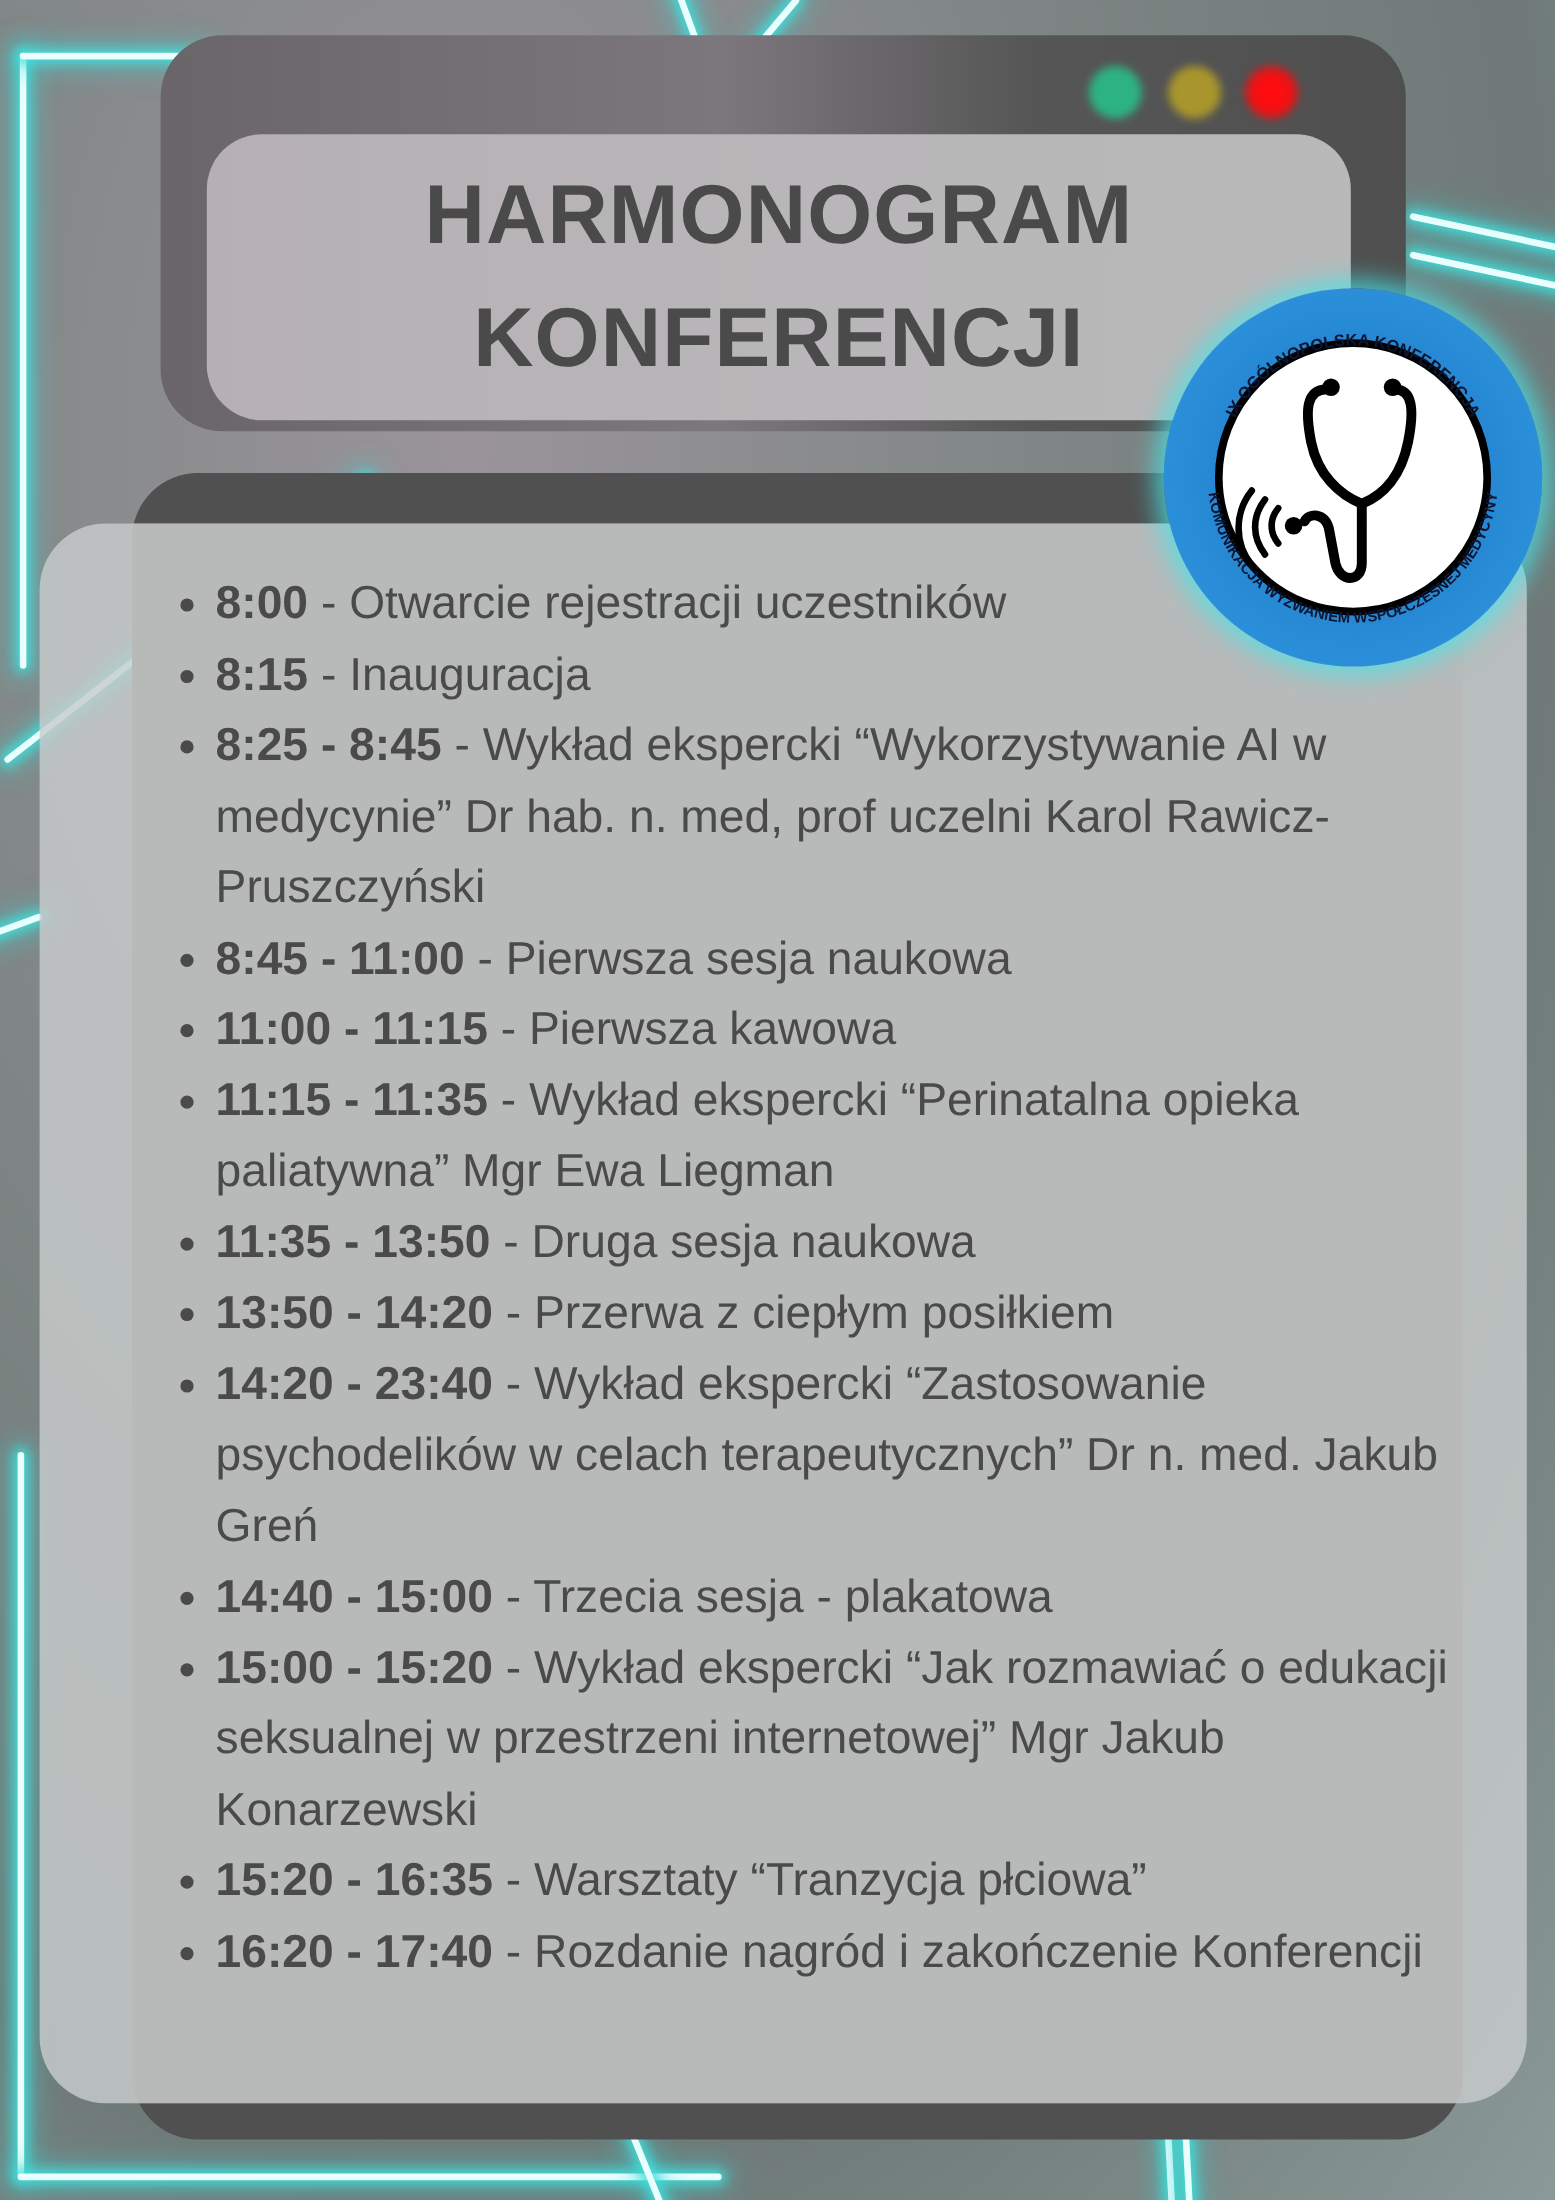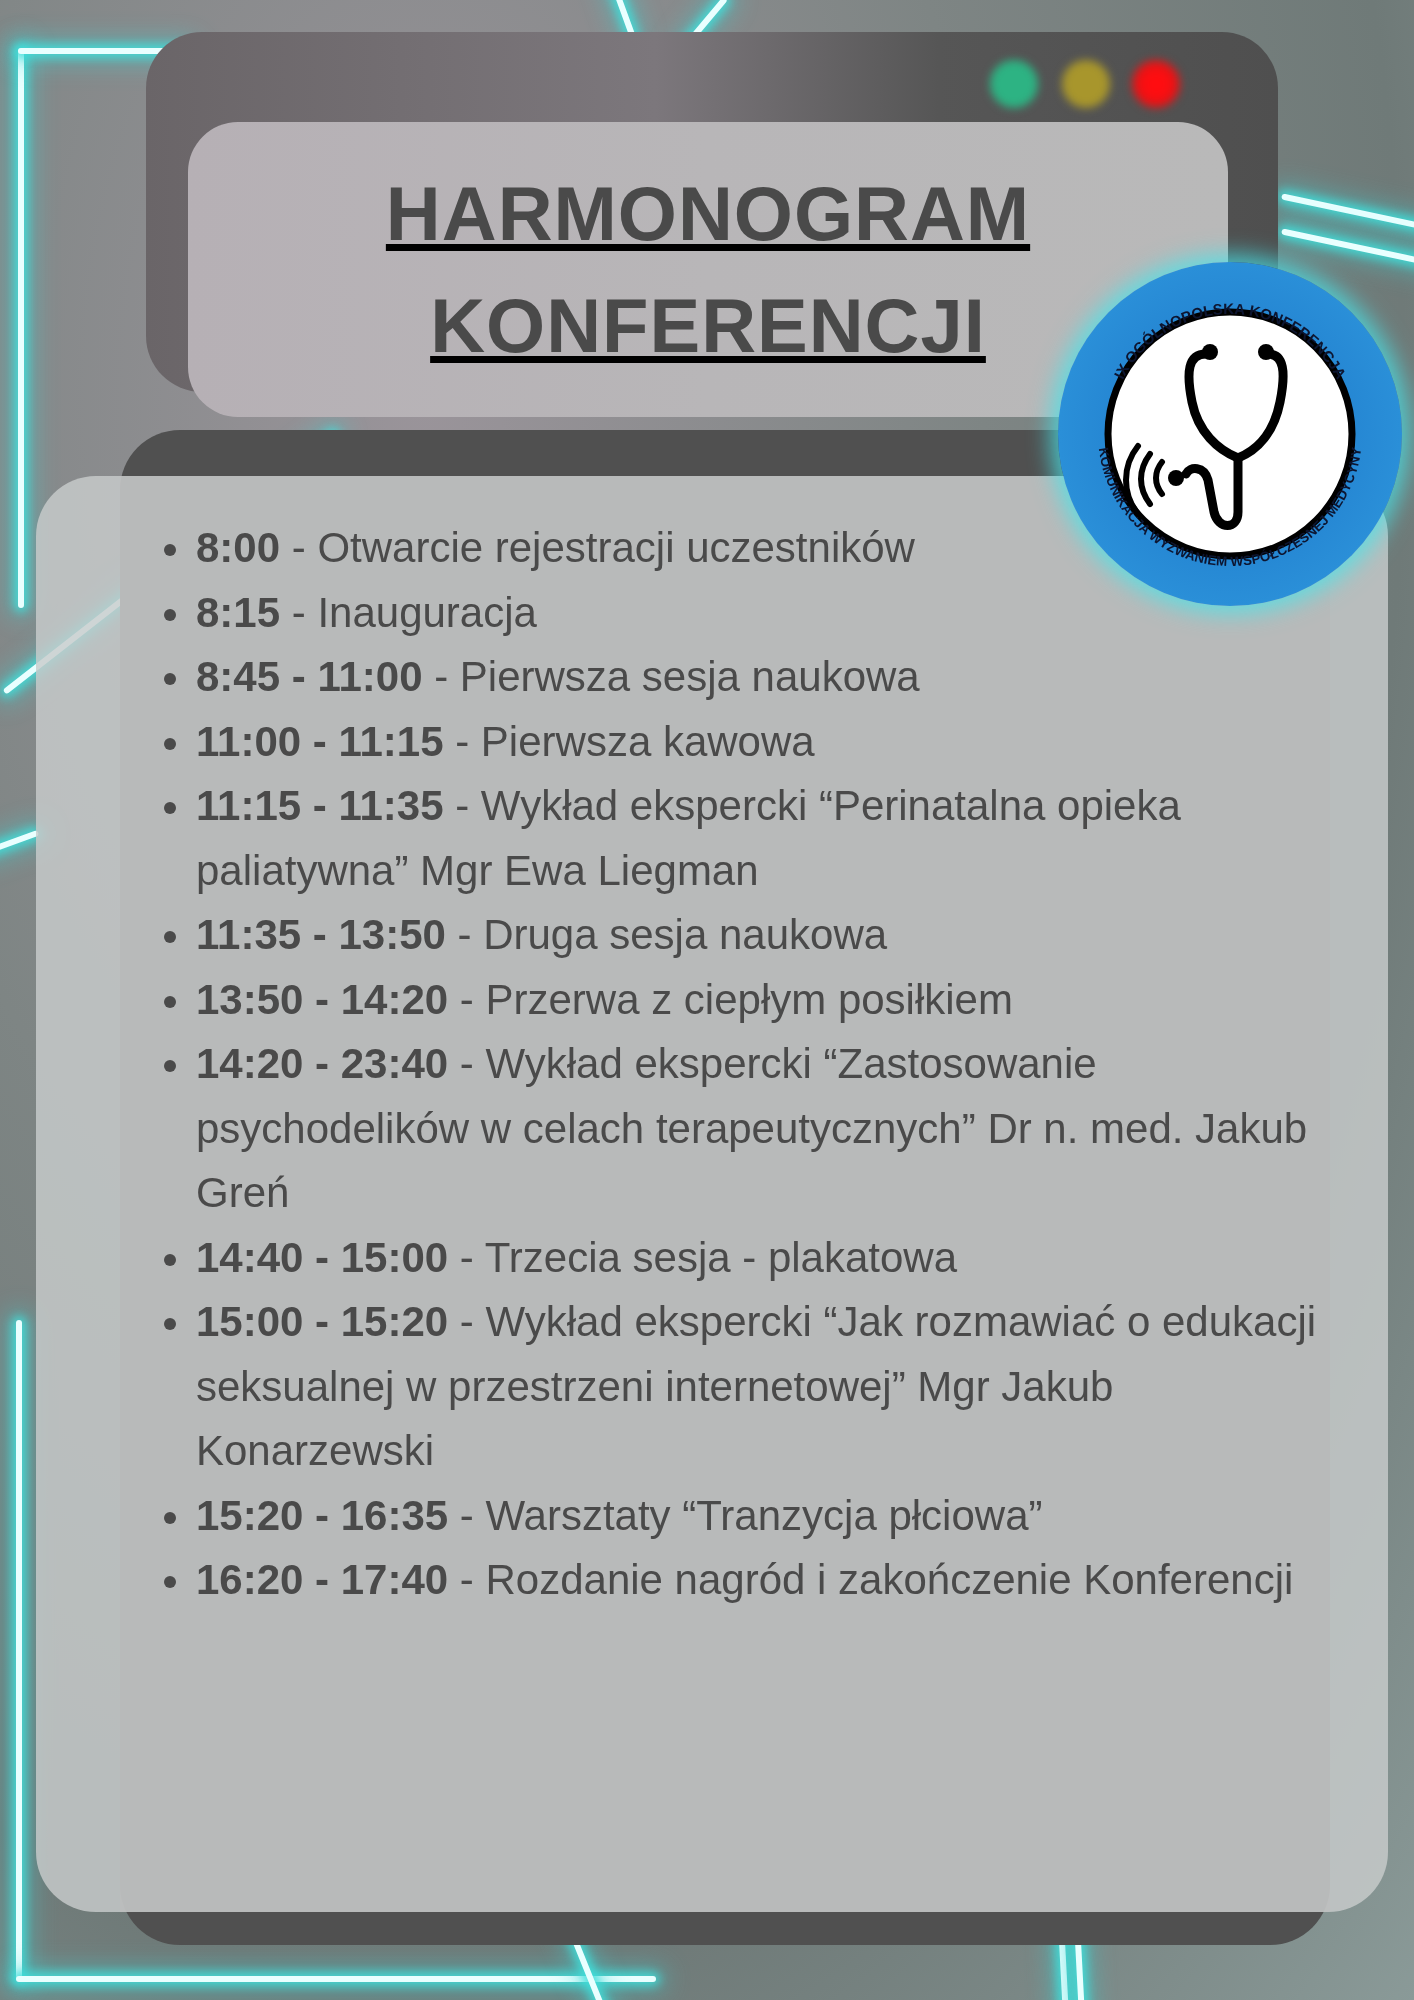--- a/index.html
+++ b/index.html
@@ -10,24 +10,24 @@
     }
     .bg-layer { position:absolute; inset:0; }
     .neon { position:absolute; background:#e9ffff; box-shadow:0 0 10px 4px rgba(64,224,220,.85), 0 0 24px 10px rgba(64,210,210,.45); border-radius:3px; }
     .window-top {
       position:absolute; left:146px; top:32px; width:1132px; height:360px;
       border-radius:56px;
       background: linear-gradient(90deg, #6a6568 0%, #7c777c 45%, #565656 70%, #4f4f4f 100%);
     }
     .light { position:absolute; top:60px; width:48px; height:48px; border-radius:50%; filter:blur(4px); }
     .title-pane {
-      position:absolute; left:188px; top:122px; width:1040px; height:295px;
+      position:absolute; left:188px; top:122px; width:1040px; height:260px;
       border-radius:50px;
       background: linear-gradient(90deg, #b6b0b5 0%, #b8b6b8 50%, #b9b9b9 100%);
-      display:flex; flex-direction:column; align-items:center; justify-content:center;text-decoration:underline;
+      display:flex; flex-direction:column; align-items:center; justify-content:center;
     }
     .title-line { font-weight:bold; font-size:76px; color:#4a4a4a; line-height:112px; letter-spacing:1px; }
     .window-bottom {
       position:absolute; left:120px; top:430px; width:1210px; height:1515px;
       border-radius:60px; background:#505050;
     }
     .content-pane {
       position:absolute; left:36px; top:476px; width:1352px; height:1436px;
       border-radius:60px;
       background: rgba(200,204,204,.82);
@@ -81,20 +81,21 @@
   <div class="title-line">KONFERENCJI</div>
 </div>
 
 <div class="window-bottom"></div>
 <div class="content-pane"></div>
 <div class="content-inner"></div>
 
 <ul class="schedule">
   <li><span class="time">8:00</span><span> - Otwarcie rejestracji uczestników</span></li>
   <li><span class="time">8:15</span><span> - Inauguracja</span></li>
+  <li><span class="time">8:25 - 8:45</span><span> - Wykład ekspercki “Wykorzystywanie AI w medycynie” Dr hab. n. med, prof uczelni Karol Rawicz-Pruszczyński</span></li>
   <li><span class="time">8:45 - 11:00</span><span> - Pierwsza sesja naukowa</span></li>
   <li><span class="time">11:00 - 11:15</span><span> - Pierwsza kawowa</span></li>
   <li><span class="time">11:15 - 11:35</span><span> - Wykład ekspercki “Perinatalna opieka paliatywna” Mgr Ewa Liegman</span></li>
   <li><span class="time">11:35 - 13:50</span><span> - Druga sesja naukowa</span></li>
   <li><span class="time">13:50 - 14:20</span><span> - Przerwa z ciepłym posiłkiem</span></li>
   <li><span class="time">14:20 - 23:40</span><span> - Wykład ekspercki “Zastosowanie psychodelików w celach terapeutycznych” Dr n. med. Jakub Greń</span></li>
   <li><span class="time">14:40 - 15:00</span><span> - Trzecia sesja - plakatowa</span></li>
   <li><span class="time">15:00 - 15:20</span><span> - Wykład ekspercki “Jak rozmawiać o edukacji seksualnej w przestrzeni internetowej” Mgr Jakub Konarzewski</span></li>
   <li><span class="time">15:20 - 16:35</span><span> - Warsztaty “Tranzycja płciowa”</span></li>
   <li><span class="time">16:20 - 17:40</span><span> - Rozdanie nagród i zakończenie Konferencji</span></li>

